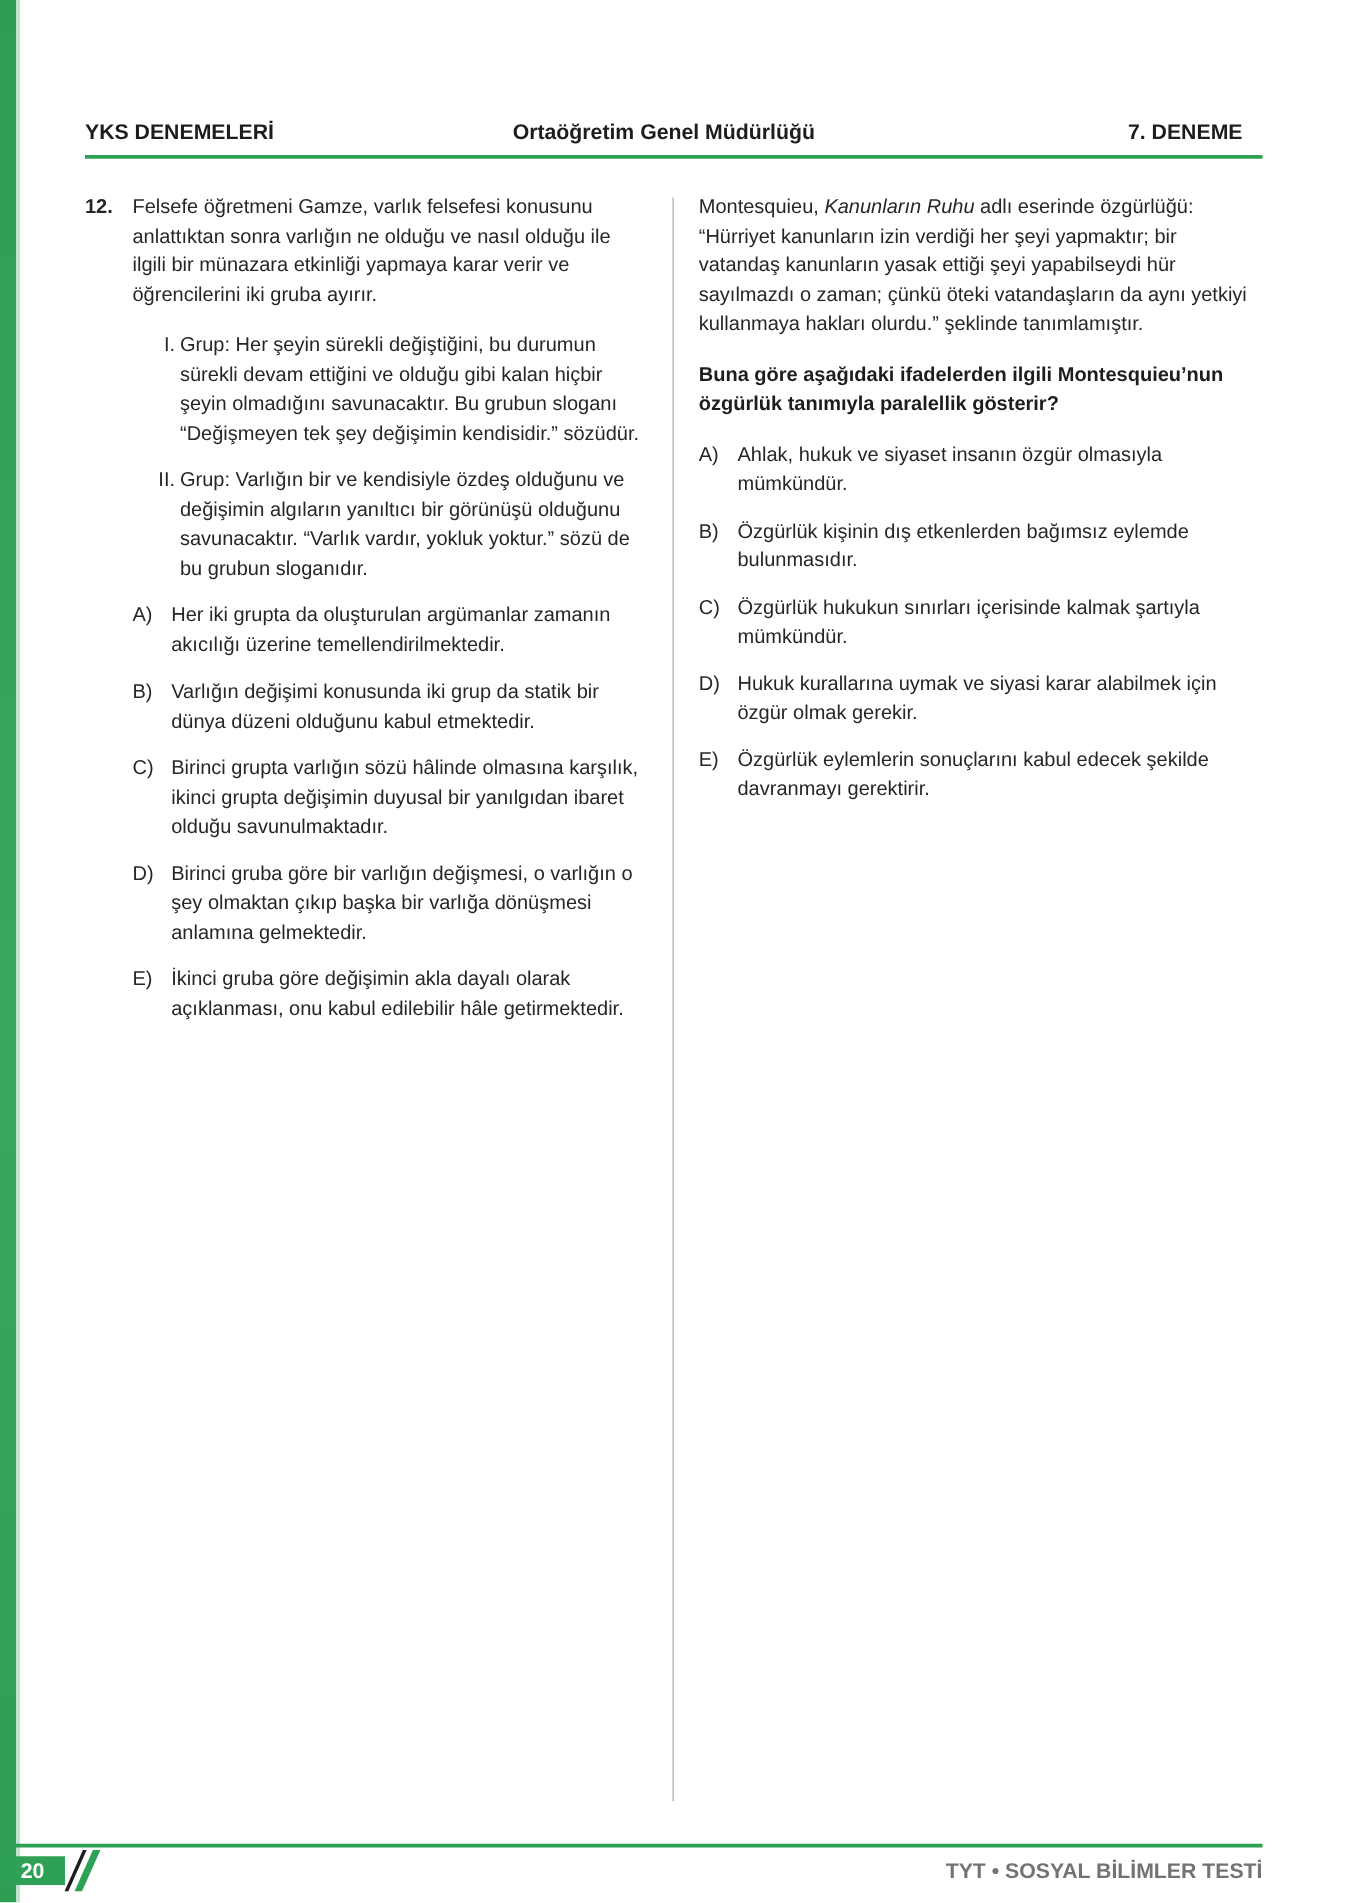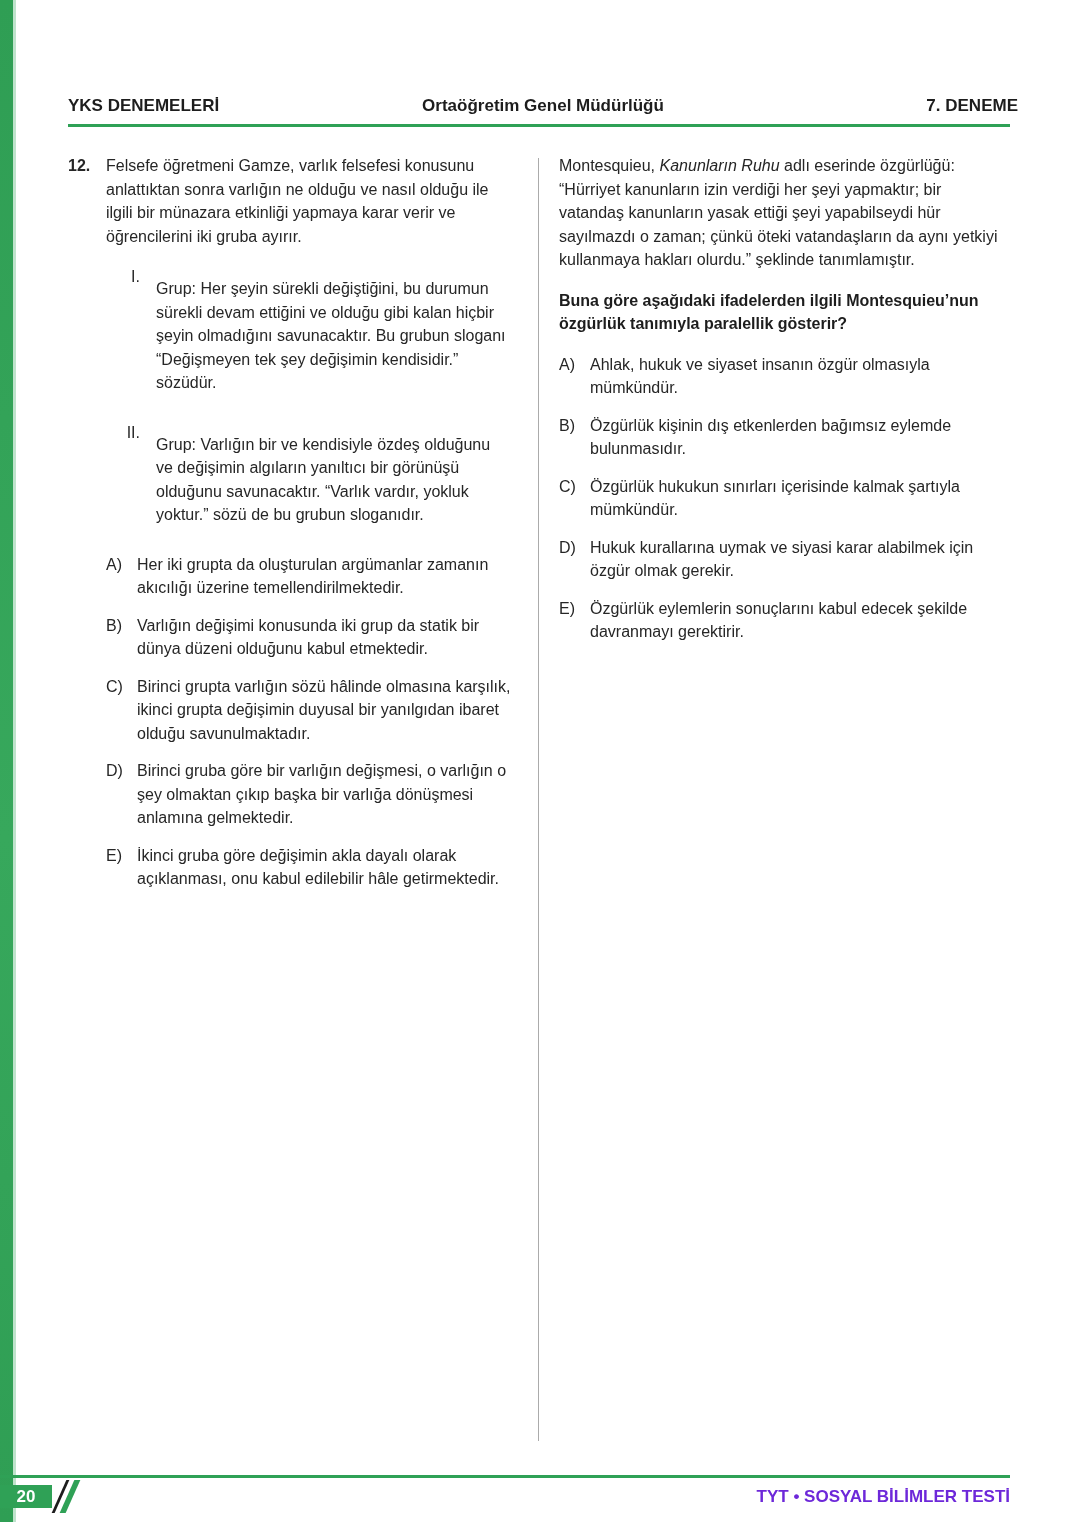--- a/index.html
+++ b/index.html
@@ -15,21 +15,21 @@
   .edge-strip {
     position: absolute; left: 0; top: 0; width: 13px; height: 100%;
     background: linear-gradient(180deg, #2f9e54 0%, #37a85c 55%, #2f9e54 100%);
   }
   .edge-strip-inner {
     position: absolute; left: 13px; top: 0; width: 3px; height: 100%;
     background: #bfe3cc;
   }
 
   header {
-    position: absolute; left: 68px; right: 62px; top: 96px;
+    position: absolute; left: 68px; right: 86px; top: 96px;
     display: flex; align-items: baseline;
     font-weight: bold; font-size: 17px; color: #1d1d1d;
   }
   .hdr-left  { flex: 1; text-align: left; }
   .hdr-center{ flex: 1.4; text-align: center; }
   .hdr-right { flex: 1; text-align: right; }
 
   .header-rule {
     position: absolute; left: 68px; right: 70px; top: 124px;
     height: 3px; background: #2fa156;
@@ -47,21 +47,21 @@
 
   .question { font-size: 16px; line-height: 23.5px; }
   .q-row { display: flex; }
   .q-num { font-weight: bold; width: 38px; flex: none; }
   .q-body { flex: 1; min-width: 0; }
   .q-intro { margin: 0 0 17px 0; }
   .q-intro em { font-style: italic; }
 
   .group { display: flex; margin: 0 0 14px 14px; }
   .roman { flex: none; width: 20px; text-align: right; margin-right: 4px; }
-  .group p { margin: 12px; flex: 1; }
+  .group p { margin: 0; flex: 1; }
 
   .q-stem { font-weight: bold; margin: 3px 0 17px 0; color: #1d1d1d; }
 
   .option { display: flex; margin: 0 0 14px 0; }
   .opt-letter { flex: none; width: 31px; }
   .option p { margin: 0; flex: 1; }
 
   .footer-rule {
     position: absolute; left: 0; right: 70px; bottom: 44px;
     height: 3px; background: #2fa156;
@@ -73,21 +73,21 @@
   .pagebox {
     width: 52px; height: 23px; background: #2fa156;
     color: #fff; font-weight: bold; font-size: 17px;
     display: flex; align-items: center; justify-content: center;
     flex: none;
   }
   .stripes { display: flex; margin-left: 7px; gap: 5px; height: 33px; }
   .stripe { width: 6px; height: 33px; background: #2fa156; transform: skewX(-24deg); }
   .stripe.dark { background: #1d1d1d; width: 3px; }
   .footer-right {
-    margin-left: auto; font-weight: bold; font-size: 17px; color: #6d28d9;
+    margin-left: auto; font-weight: bold; font-size: 17px; color: #737373;
   }
 </style>
 </head>
 <body>
 
 <div class="page">
 
   <div class="edge-strip"></div>
   <div class="edge-strip-inner"></div>
 

